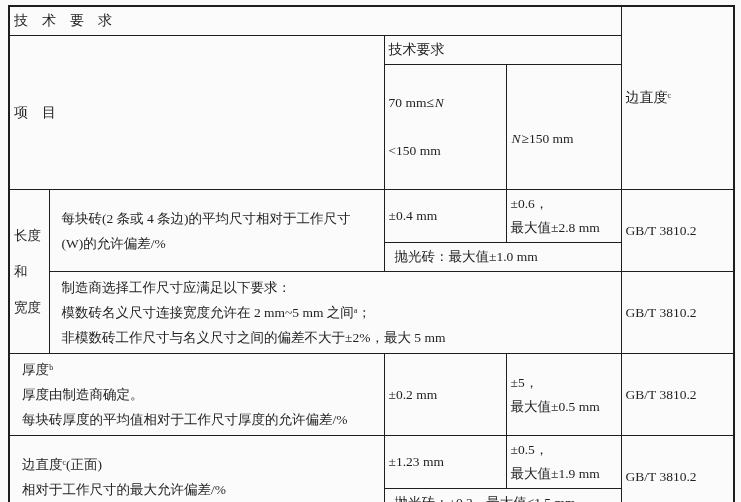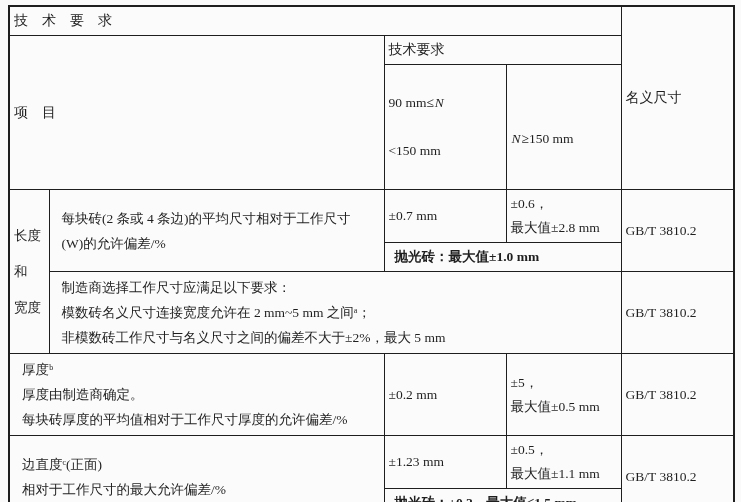--- a/index.html
+++ b/index.html
@@ -31,65 +31,64 @@
   .sp{letter-spacing:1em;text-indent:1em;}
   td.item{
     text-align:left;
     padding:3px 8px 3px 12px;
     line-height:25px;
     margin-left:16px;
   }
   td.note{
     text-align:left;
     padding-left:10px;
-    font-weight:bold;
   }
   .var{font-style:italic;padding:0 1px;}
   td.vlabel{line-height:36px;}
 </style>
 </head>
 <body>
 
 <table>
   <colgroup>
     <col style="width:40px">
     <col style="width:335px">
     <col style="width:122px">
     <col style="width:115px">
     <col style="width:113px">
   </colgroup>
 
   <tbody>
       <tr style="height:28px">
     <td colspan="4" class="hdr"><span class="sp">技术要求</span></td>
-    <td rowspan="3" class="hdr">名义尺寸</td>
+    <td rowspan="3" class="hdr">边直度ᶜ</td>
   </tr>
 
   <tr style="height:28px">
     <td colspan="2" rowspan="2" class="hdr"><span class="sp">项目</span></td>
     <td colspan="2" class="hdr">技术要求</td>
   </tr>
 
   <tr style="height:49px">
     <td>
-      <div><span>90 mm≤</span><span class="var">N</span></div>
+      <div><span>70 mm≤</span><span class="var">N</span></div>
       <div>&lt;150 mm</div>
     </td>
     <td>
       <span class="var">N</span><span>≥150 mm</span>
     </td>
   </tr>
 
   <tr style="height:49px">
     <td rowspan="3" class="vlabel">长度
 和
 宽度</td>
     <td rowspan="2" class="item">每块砖(2 条或 4 条边)的平均尺寸相对于工作尺寸
 (W)的允许偏差/%</td>
-    <td>±0.7 mm</td>
+    <td>±0.4 mm</td>
     <td>±0.6，
 最大值±2.8 mm</td>
     <td rowspan="2">GB/T 3810.2</td>
   </tr>
 
   <tr style="height:26px">
     <td colspan="2" class="note">抛光砖：最大值±1.0 mm</td>
   </tr>
 
   <tr style="height:82px">
@@ -107,21 +106,21 @@
     <td>±5，
 最大值±0.5 mm</td>
     <td>GB/T 3810.2</td>
   </tr>
 
   <tr style="height:50px">
     <td colspan="2" rowspan="2" class="item">边直度ᶜ(正面)
 相对于工作尺寸的最大允许偏差/%</td>
     <td>±1.23 mm</td>
     <td>±0.5，
-最大值±1.1 mm</td>
+最大值±1.9 mm</td>
     <td rowspan="2">GB/T 3810.2</td>
   </tr>
   <tr style="height:25px">
     <td colspan="2" class="note">抛光砖：±0.2，最大值≤1.5 mm</td>
   </tr>
 
 </tbody>
   </table>
 
 </body></html>

